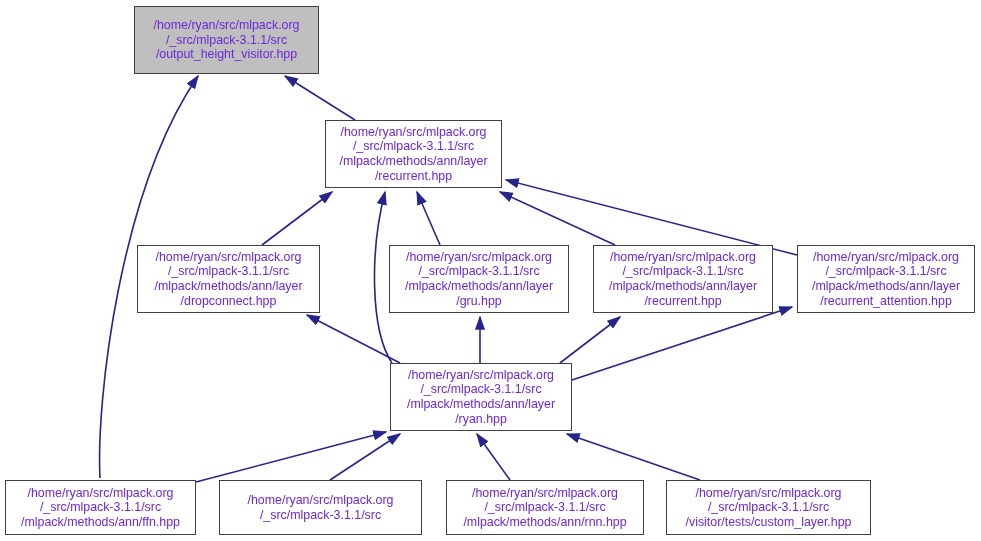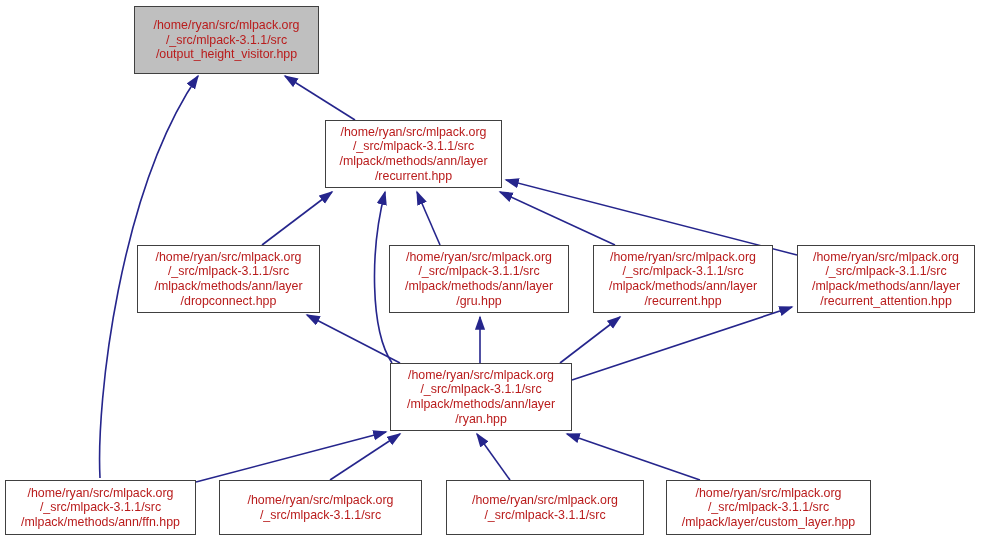--- a/index.html
+++ b/index.html
@@ -27,21 +27,21 @@
     box-sizing: border-box;
     border: 1px solid #404040;
     background: #ffffff;
     display: flex;
     flex-direction: column;
     align-items: center;
     justify-content: center;
     text-align: center;
     font-size: 12.4px;
     line-height: 14.6px;
-    color: #b91c1c;
+    color: #6d28d9;
     white-space: pre;
     cursor: default;
   }
   .node-box.highlight {
     background: #bfbfbf;
     border: 1px solid #404040;
   }
   .node-line {
     display: block;
   }
@@ -77,16 +77,16 @@
   <div id="node-layer">
       <div class="node-box highlight" style="left: 134px; top: 6px; width: 185px; height: 68px;"><span class="node-line">/home/ryan/src/mlpack.org</span><span class="node-line">/_src/mlpack-3.1.1/src</span><span class="node-line">/output_height_visitor.hpp</span></div>
       <div class="node-box" style="left: 325px; top: 120px; width: 177px; height: 68px;"><span class="node-line">/home/ryan/src/mlpack.org</span><span class="node-line">/_src/mlpack-3.1.1/src</span><span class="node-line">/mlpack/methods/ann/layer</span><span class="node-line">/recurrent.hpp</span></div>
       <div class="node-box" style="left: 137px; top: 245px; width: 183px; height: 68px;"><span class="node-line">/home/ryan/src/mlpack.org</span><span class="node-line">/_src/mlpack-3.1.1/src</span><span class="node-line">/mlpack/methods/ann/layer</span><span class="node-line">/dropconnect.hpp</span></div>
       <div class="node-box" style="left: 389px; top: 245px; width: 180px; height: 68px;"><span class="node-line">/home/ryan/src/mlpack.org</span><span class="node-line">/_src/mlpack-3.1.1/src</span><span class="node-line">/mlpack/methods/ann/layer</span><span class="node-line">/gru.hpp</span></div>
       <div class="node-box" style="left: 593px; top: 245px; width: 180px; height: 68px;"><span class="node-line">/home/ryan/src/mlpack.org</span><span class="node-line">/_src/mlpack-3.1.1/src</span><span class="node-line">/mlpack/methods/ann/layer</span><span class="node-line">/recurrent.hpp</span></div>
       <div class="node-box" style="left: 797px; top: 245px; width: 178px; height: 68px;"><span class="node-line">/home/ryan/src/mlpack.org</span><span class="node-line">/_src/mlpack-3.1.1/src</span><span class="node-line">/mlpack/methods/ann/layer</span><span class="node-line">/recurrent_attention.hpp</span></div>
       <div class="node-box" style="left: 390px; top: 363px; width: 182px; height: 68px;"><span class="node-line">/home/ryan/src/mlpack.org</span><span class="node-line">/_src/mlpack-3.1.1/src</span><span class="node-line">/mlpack/methods/ann/layer</span><span class="node-line">/ryan.hpp</span></div>
       <div class="node-box" style="left: 5px; top: 480px; width: 191px; height: 55px;"><span class="node-line">/home/ryan/src/mlpack.org</span><span class="node-line">/_src/mlpack-3.1.1/src</span><span class="node-line">/mlpack/methods/ann/ffn.hpp</span></div>
       <div class="node-box" style="left: 219px; top: 480px; width: 203px; height: 55px;"><span class="node-line">/home/ryan/src/mlpack.org</span><span class="node-line">/_src/mlpack-3.1.1/src</span></div>
-      <div class="node-box" style="left: 446px; top: 480px; width: 198px; height: 55px;"><span class="node-line">/home/ryan/src/mlpack.org</span><span class="node-line">/_src/mlpack-3.1.1/src</span></div>
-      <div class="node-box" style="left: 666px; top: 480px; width: 205px; height: 55px;"><span class="node-line">/home/ryan/src/mlpack.org</span><span class="node-line">/_src/mlpack-3.1.1/src</span><span class="node-line">/mlpack/layer/custom_layer.hpp</span></div>
+      <div class="node-box" style="left: 446px; top: 480px; width: 198px; height: 55px;"><span class="node-line">/home/ryan/src/mlpack.org</span><span class="node-line">/_src/mlpack-3.1.1/src</span><span class="node-line">/mlpack/methods/ann/rnn.hpp</span></div>
+      <div class="node-box" style="left: 666px; top: 480px; width: 205px; height: 55px;"><span class="node-line">/home/ryan/src/mlpack.org</span><span class="node-line">/_src/mlpack-3.1.1/src</span><span class="node-line">/visitor/tests/custom_layer.hpp</span></div>
     </div>
 </div>
 
 </body></html>

